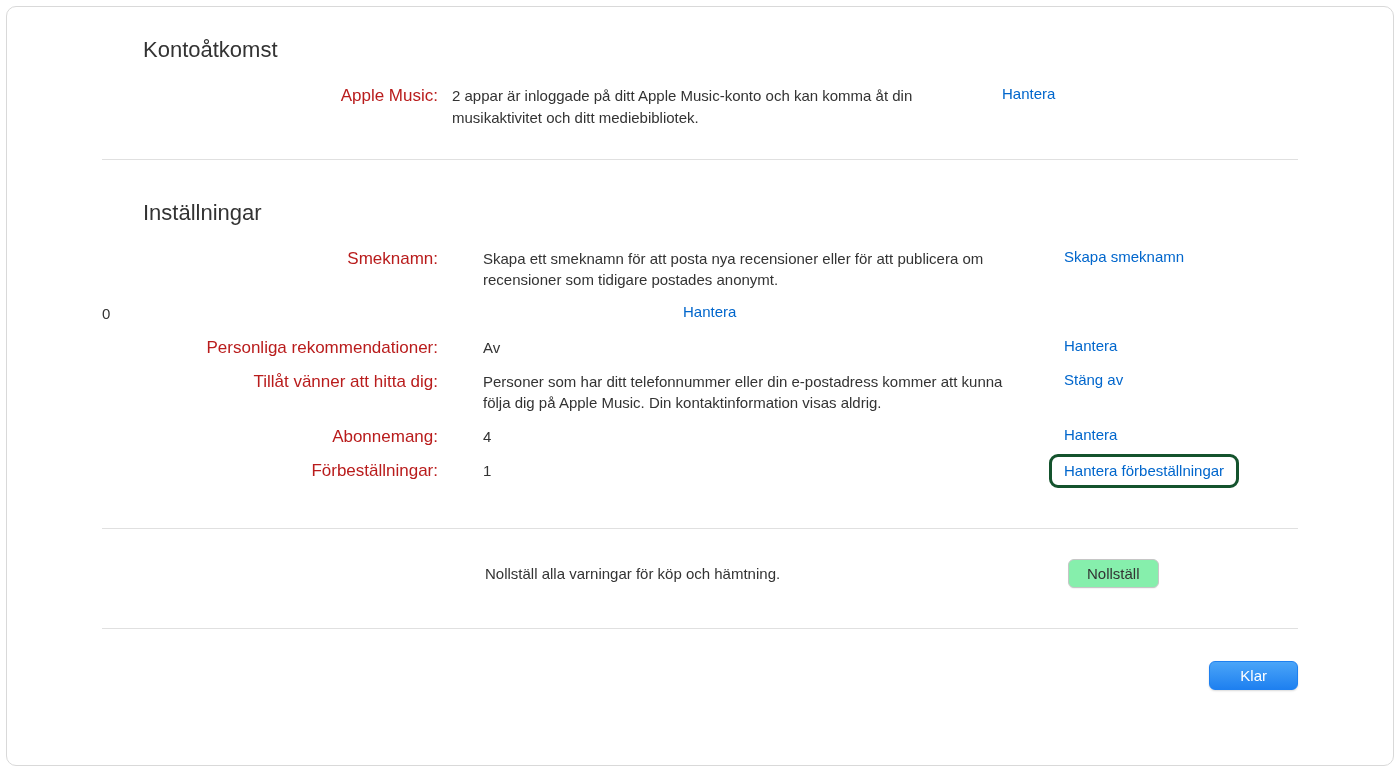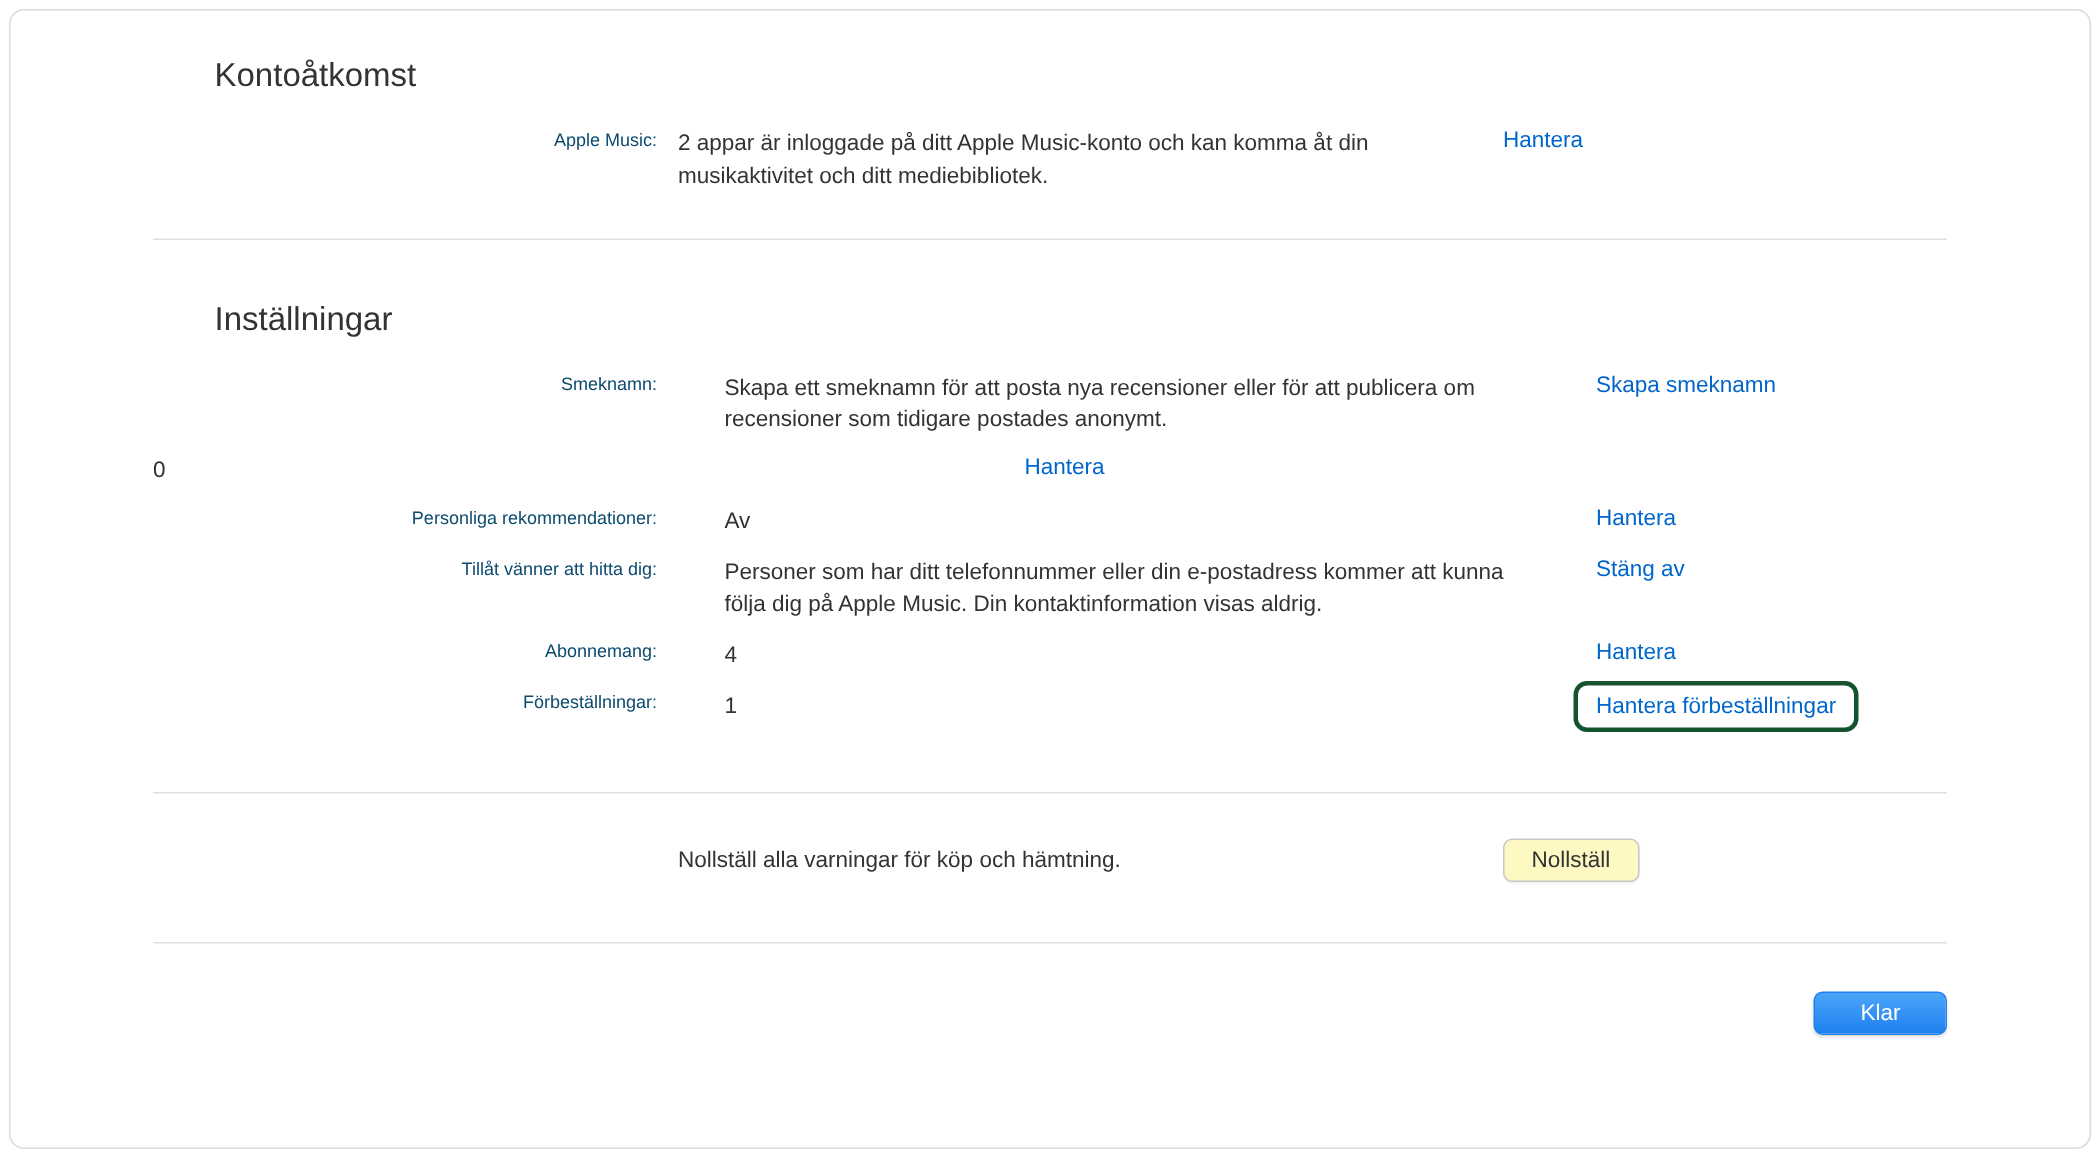--- a/index.html
+++ b/index.html
@@ -30,22 +30,22 @@
     margin-left: 41px;
   }
   .row {
     display: flex;
     align-items: flex-start;
     margin-bottom: 10px;
   }
   .row-label {
     width: 350px;
     text-align: right;
-    color: #0c4a6e;
-    font-size: 12px;
+    color: #b91c1c;
+    font-size: 17px;
     padding-right: 14px;
     padding-top: 1px;
   }
   .row-value {
     flex: 1;
     max-width: 540px;
     color: #333;
     font-size: 15px;
     line-height: 1.45;
   }
@@ -75,21 +75,21 @@
     border: 3px solid #14532d;
     border-radius: 9px;
     padding: 5px 12px;
     margin-left: -15px;
     margin-top: -6px;
   }
   .highlight-box .link {
     font-size: 15px;
   }
   .button {
-    background: #fef9c3;
+    background: #86efac;
     border: 1px solid #c6c6c6;
     border-radius: 6px;
     padding: 5px 18px;
     font-size: 15px;
     color: #333;
     cursor: pointer;
     box-shadow: 0 1px 1px rgba(0,0,0,0.05);
   }
   .button-primary {
     background: linear-gradient(to bottom, #4ba5f8, #1e80f0);
@@ -99,20 +99,21 @@
     padding: 5px 30px;
     font-size: 15px;
     cursor: pointer;
     box-shadow: 0 1px 2px rgba(0,0,0,0.15);
   }
   .reset-row {
     display: flex;
     align-items: center;
     margin-top: 28px;
     margin-bottom: 28px;
+    gap: 33px;
   }
   .reset-text {
     width: 350px;
   }
   .reset-desc {
     flex: 1;
     max-width: 540px;
     color: #333;
     font-size: 15px;
   }

